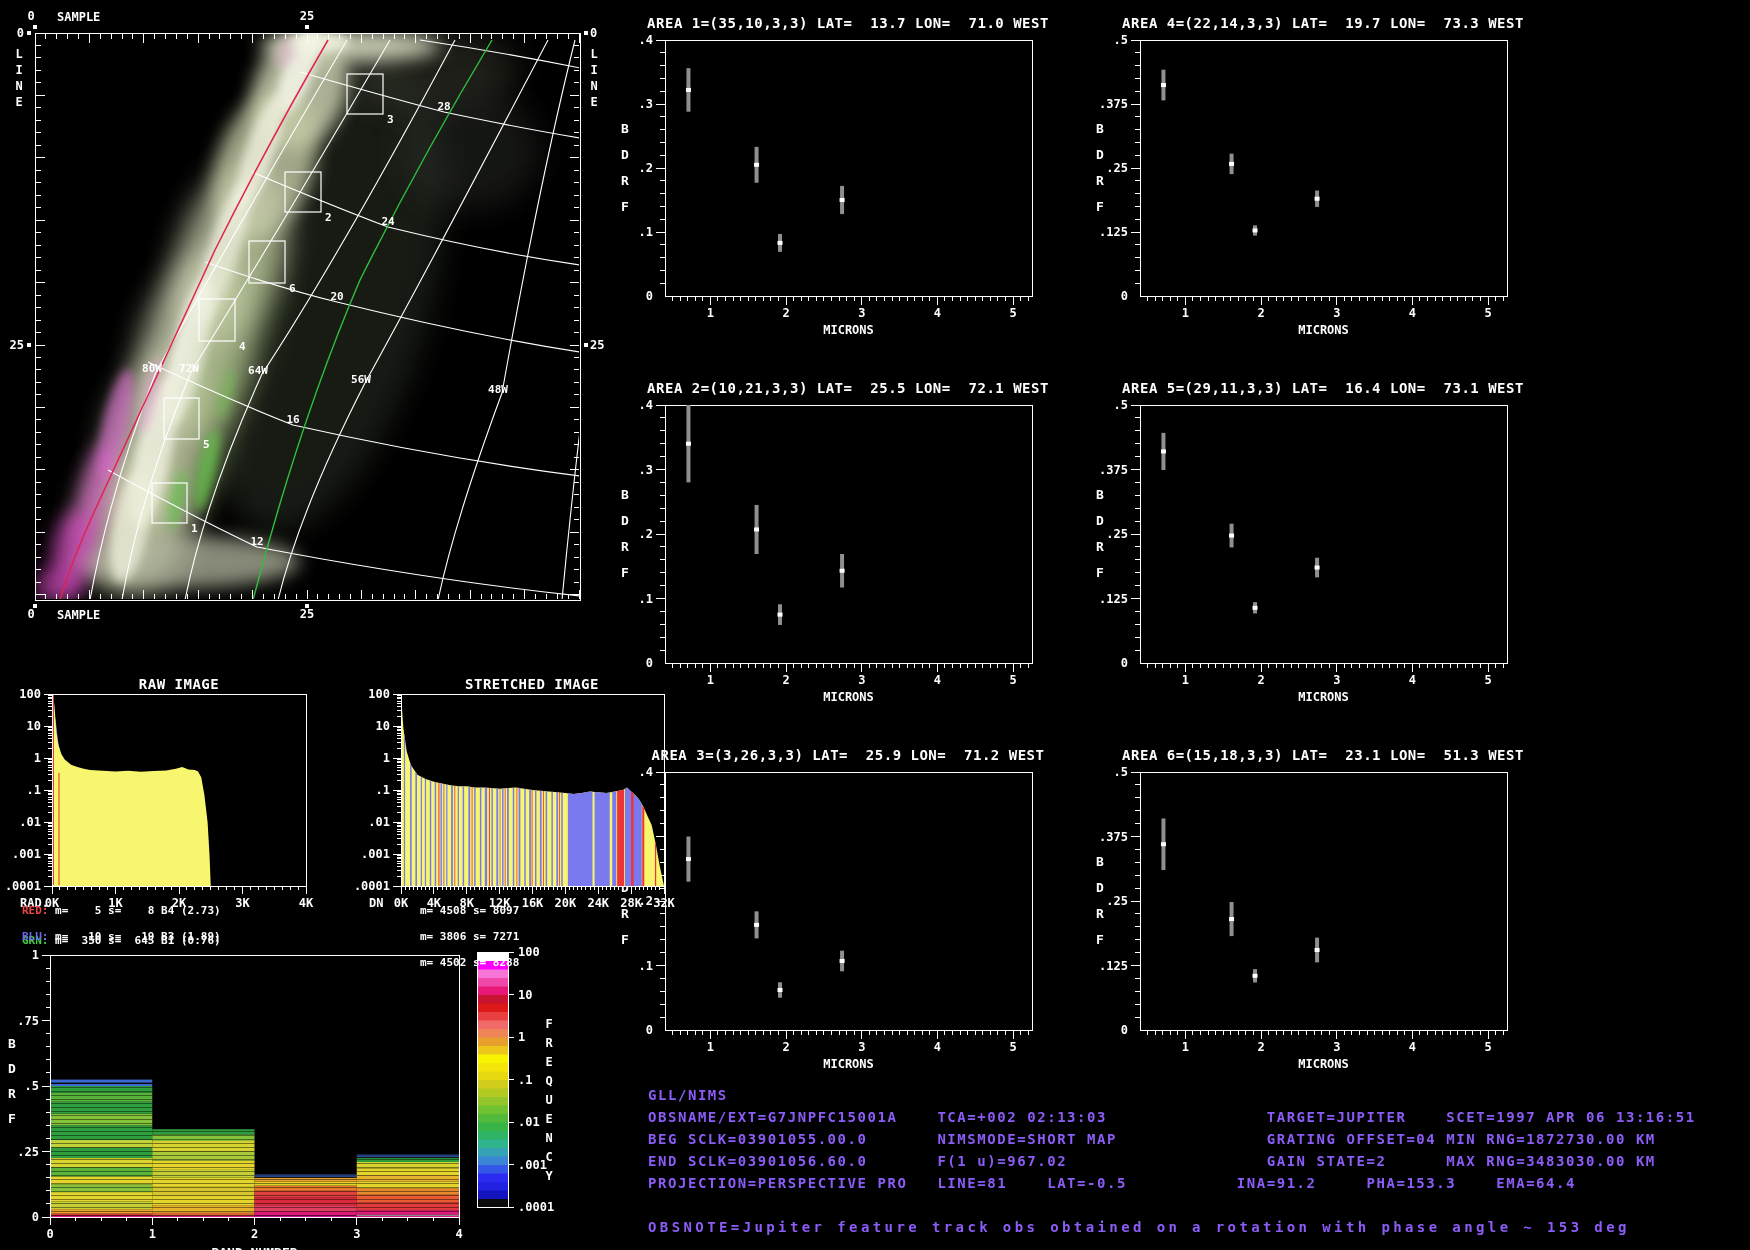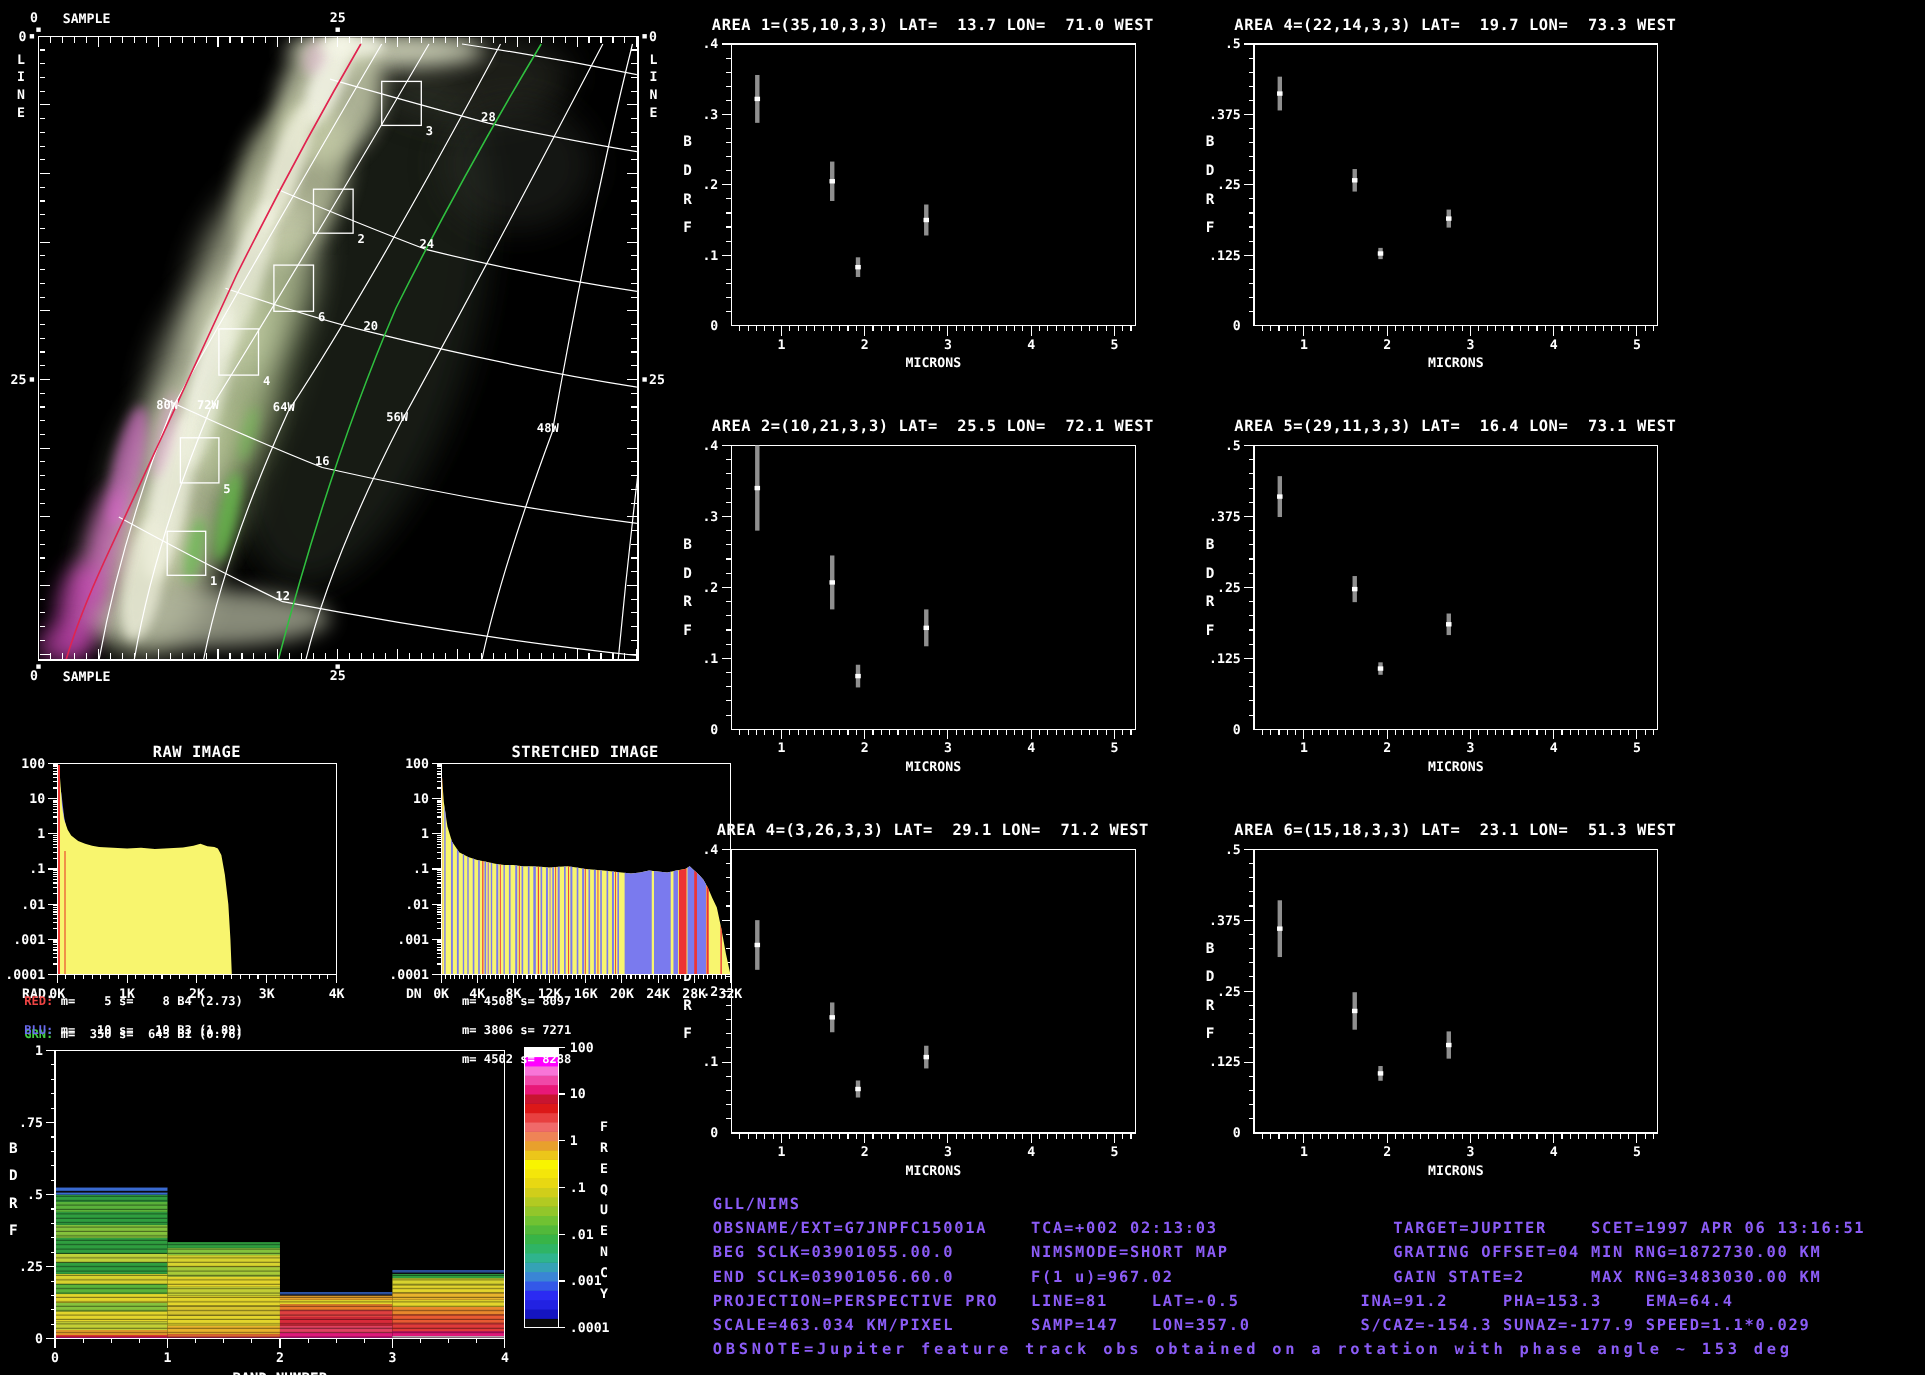--- a/index.html
+++ b/index.html
@@ -1380,36 +1380,35 @@
         <text x="549" y="1104" font-size="12" text-anchor="middle">U</text>
         <text x="549" y="1123" font-size="12" text-anchor="middle">E</text>
         <text x="549" y="1142" font-size="12" text-anchor="middle">N</text>
         <text x="549" y="1161" font-size="12" text-anchor="middle">C</text>
         <text x="549" y="1180" font-size="12" text-anchor="middle">Y</text>
       </g>
     </svg>
 
   <div class="ptitle" style="left:848px;top:15px">AREA 1=(35,10,3,3) LAT=  13.7 LON=  71.0 WEST</div>
   <div class="ptitle" style="left:848px;top:380px">AREA 2=(10,21,3,3) LAT=  25.5 LON=  72.1 WEST</div>
-  <div class="ptitle" style="left:848px;top:747px">AREA 4=(3,26,3,3) LAT=  29.1 LON=  71.2 WEST</div>
+  <div class="ptitle" style="left:848px;top:747px">AREA 3=(3,26,3,3) LAT=  25.9 LON=  71.2 WEST</div>
   <div class="ptitle" style="left:1323px;top:15px">AREA 4=(22,14,3,3) LAT=  19.7 LON=  73.3 WEST</div>
   <div class="ptitle" style="left:1323px;top:380px">AREA 5=(29,11,3,3) LAT=  16.4 LON=  73.1 WEST</div>
   <div class="ptitle" style="left:1323px;top:747px">AREA 6=(15,18,3,3) LAT=  23.1 LON=  51.3 WEST</div>
 
   <div class="ptitle" style="left:179px;top:676px">RAW IMAGE</div>
   <div class="ptitle" style="left:532px;top:676px">STRETCHED IMAGE</div>
 
   <div class="stat" style="left:22px;top:904px"><span style="color: rgb(238, 68, 68); margin-top: 48px;">RED:</span><span> m=    5 s=    8 B4 (2.73)</span></div>
   <div class="stat" style="left:22px;top:934px"><span style="color: rgb(68, 204, 68);">GRN:</span><span> m=  350 s=  645 B1 (0.76)</span></div>
   <div class="stat" style="left:22px;top:930px"><span style="color: rgb(106, 106, 238);">BLU:</span><span> m=   10 s=   19 B3 (1.89)</span></div>
 
   <div class="stat" style="left:420px;top:904px">m= 4508 s= 8097</div>
   <div class="stat" style="left:420px;top:956px">m= 4502 s= 8288</div>
   <div class="stat" style="left:420px;top:930px">m= 3806 s= 7271</div>
 
   <div class="info-line" style="top:1087px">GLL/NIMS</div>
   <div class="info-line" style="top:1109px">OBSNAME/EXT=G7JNPFC15001A    TCA=+002 02:13:03                TARGET=JUPITER    SCET=1997 APR 06 13:16:51</div>
   <div class="info-line" style="top:1131px">BEG SCLK=03901055.00.0       NIMSMODE=SHORT MAP               GRATING OFFSET=04 MIN RNG=1872730.00 KM</div>
   <div class="info-line" style="top:1153px">END SCLK=03901056.60.0       F(1 u)=967.02                    GAIN STATE=2      MAX RNG=3483030.00 KM</div>
   <div class="info-line" style="top:1175px">PROJECTION=PERSPECTIVE PRO   LINE=81    LAT=-0.5           INA=91.2     PHA=153.3    EMA=64.4</div>
-  <div class="info-line" style="top:1197px">SCALE=463.034 KM/PIXEL       SAMP=147   LON=357.0          S/CAZ=-154.3 SUNAZ=-177.9 SPEED=1.1*0.029</div>
   <div class="info-line wide" style="top:1219px">OBSNOTE=Jupiter feature track obs obtained on a rotation with phase angle ~ 153 deg</div>
 </div>
 
 </body></html>

